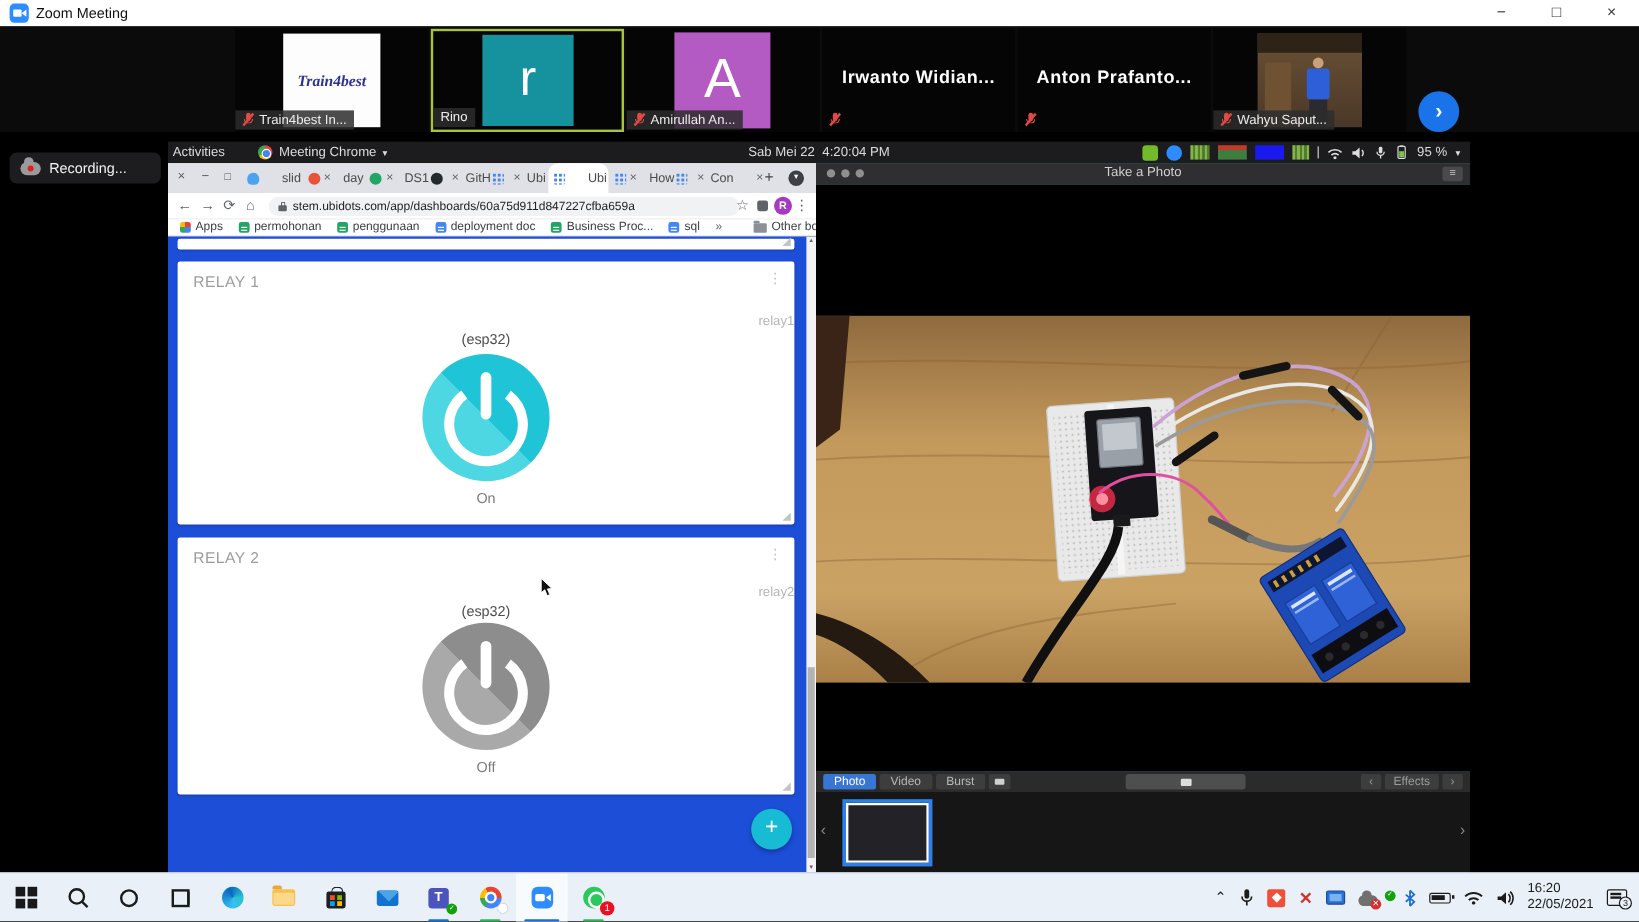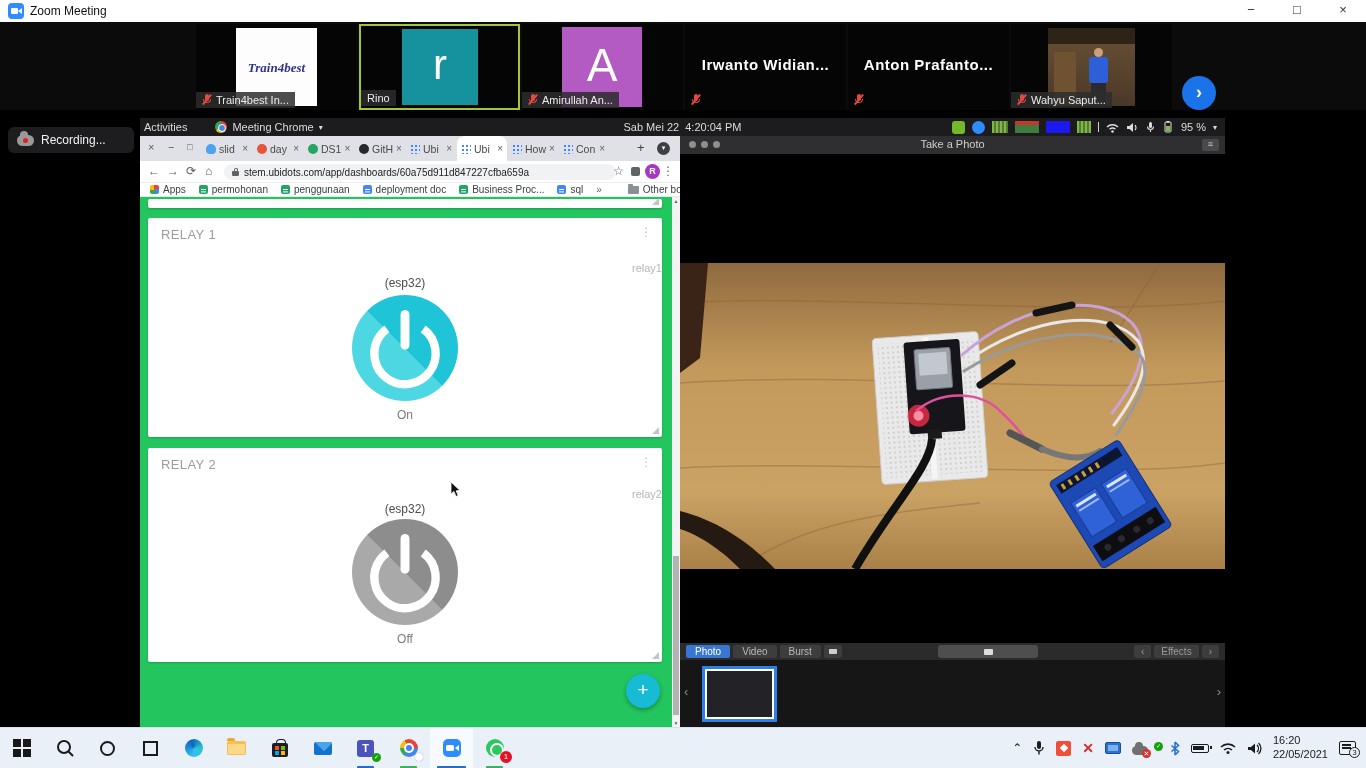--- a/index.html
+++ b/index.html
@@ -36,21 +36,21 @@
 #uchrome{display:flex;align-items:center;gap:5px;margin-left:28px}
 .chromelogo{width:12px;height:12px;border-radius:50%;background:conic-gradient(#ea4335 0 120deg,#fbbc05 120deg 240deg,#34a853 240deg 360deg);position:relative}
 .chromelogo:before{content:"";position:absolute;left:3px;top:3px;width:6px;height:6px;border-radius:50%;background:#4285f4;border:1px solid #fff}
 #uclock{position:absolute;left:0;right:0;text-align:center;font-size:11px}
 #utray{position:absolute;right:8px;top:0;height:18px;display:flex;align-items:center;gap:7px}
 .tricon{display:inline-block}
 
 #chrome{position:absolute;left:0;top:26px;width:540px;height:591px;background:#fff}
 #tabstrip{position:absolute;left:0;top:0;width:540px;height:25px;background:#dfe1e6}
 #tabstrip .wc{position:absolute;top:5px;font-size:11px;color:#5a5a5a}
-.tab{position:absolute;top:0;width:50px;height:25px;display:flex;align-items:center;gap:3px;padding:0 4px;font-size:10.5px;color:#4a4a4a}
+.tab{position:absolute;top:0;width:50px;height:25px;display:flex;align-items:center;gap:19px;padding:0 4px;font-size:10.5px;color:#4a4a4a}
 .tab .x{color:#5f6368;font-size:10px;margin-left:auto}
 .tab.active{background:#fff;border-radius:8px 8px 0 0;z-index:2}
 .fav{width:10px;height:10px;flex:0 0 auto;border-radius:2px}
 .fav.dots{background:radial-gradient(circle,#4285f4 1.2px,transparent 1.3px) 0 0/4px 4px,#fff0}
 #newtab{position:absolute;left:497px;top:4px;font-size:13px;color:#444}
 #tabmenu{position:absolute;right:10px;top:6px;width:13px;height:13px;border-radius:50%;background:#3c3f43;color:#fff;font-size:7px;text-align:center;line-height:12px}
 #urlbar{position:absolute;left:0;top:25px;width:540px;height:22px;background:#fff;border-bottom:1px solid #ececec}
 #urlbar .nav{position:absolute;top:3px;font-size:12px;color:#5f6368}
 #urlpill{position:absolute;left:84px;top:3px;width:392px;height:16px;background:#f0f2f4;border-radius:8px;display:flex;align-items:center;gap:5px;padding:0 8px;font-size:10px;color:#222;white-space:nowrap;overflow:hidden}
 .lock{width:7px;height:8px;position:relative;flex:0 0 auto}
@@ -60,21 +60,21 @@
 #bkbar{position:absolute;left:0;top:47px;width:540px;height:14px;background:#fff;border-bottom:1px solid #e8e8e8;display:flex;align-items:center;gap:13px;padding:0 10px;font-size:10px;color:#3c4043;white-space:nowrap}
 .bkic{width:9px;height:9px;border-radius:2px;flex:0 0 auto}
 .bk{display:flex;align-items:center;gap:4px}
 .gsheet{background:#23a566;position:relative}
 .gdoc{background:#4486f4;position:relative}
 .gsheet:before,.gdoc:before{content:"";position:absolute;left:2px;top:4px;width:5px;height:1.4px;background:#fff;box-shadow:0 2.4px 0 #fff}
 .appsgrid{background:conic-gradient(#ea4335 0 90deg,#4285f4 90deg 180deg,#34a853 180deg 270deg,#fbbc05 270deg)}
 .folder{width:11px;height:8px;background:#8a8f98;border-radius:1px;position:relative;flex:0 0 auto}
 .folder:before{content:"";position:absolute;left:0;top:-2px;width:5px;height:2px;background:#8a8f98;border-radius:1px 1px 0 0}
 
-#page{position:absolute;left:0;top:61px;width:540px;height:530px;background:#22c55e;overflow:hidden}
+#page{position:absolute;left:0;top:61px;width:540px;height:530px;background:#1d4ed8;overflow:hidden}
 .card{position:absolute;left:8px;width:514px;background:#fff;border-radius:2px;box-shadow:0 1px 2px rgba(0,0,0,.18)}
 .card .ttl{position:absolute;left:13px;top:9px;font-size:13px;color:#9c9c9c;letter-spacing:.4px}
 .card .dots3{position:absolute;right:10px;top:7px;color:#c0c0c0;font-size:12px}
 .card .vname{position:absolute;left:0;right:0;text-align:right;font-size:11px;color:#b5b5b5}
 .card .dev{position:absolute;left:0;right:0;text-align:center;font-size:12px;font-weight:normal;color:#4d4d4d}
 .pwr{position:absolute;left:50%;transform:translateX(-50%);width:106px;height:106px;border-radius:50%}
 .pwr.on{background:linear-gradient(45deg,#4cd7e2 50%,#1fc4d6 50%)}
 .pwr.off{background:linear-gradient(45deg,#a9a9a9 50%,#8d8d8d 50%)}
 .state{position:absolute;left:0;right:0;text-align:center;font-size:12px;color:#7a7a7a}
 .rsz{position:absolute;right:3px;bottom:3px;width:0;height:0;border-bottom:7px solid #c4c4c4;border-left:7px solid transparent}

